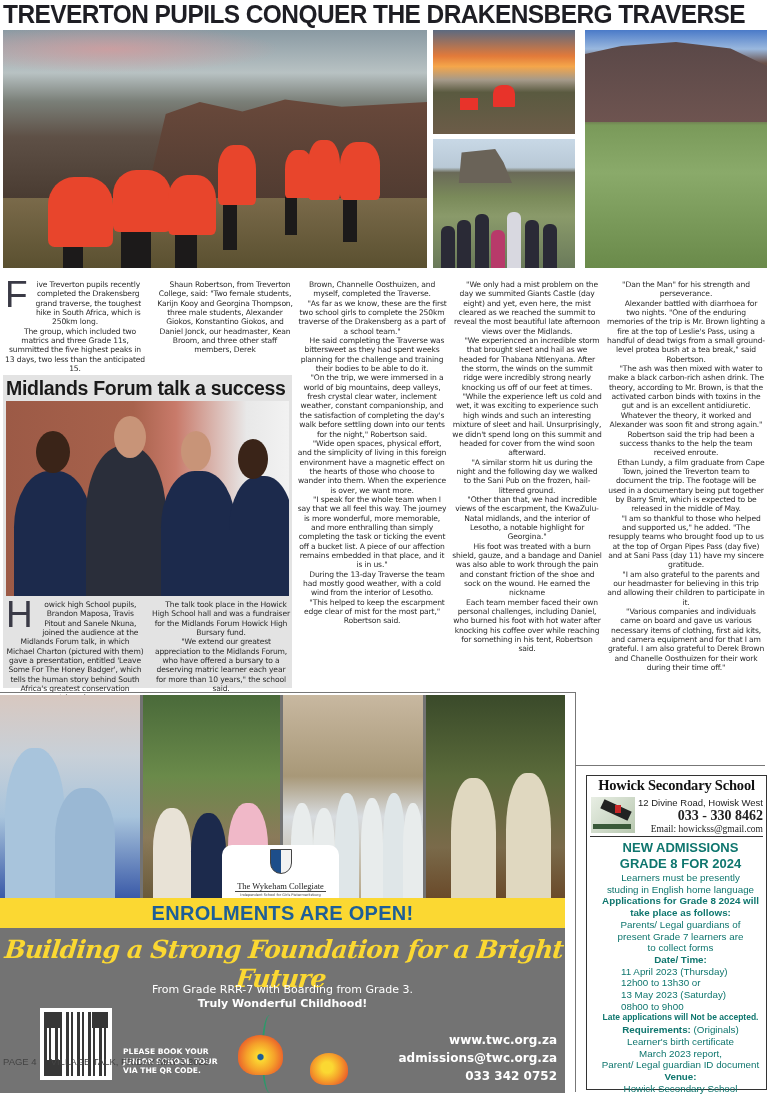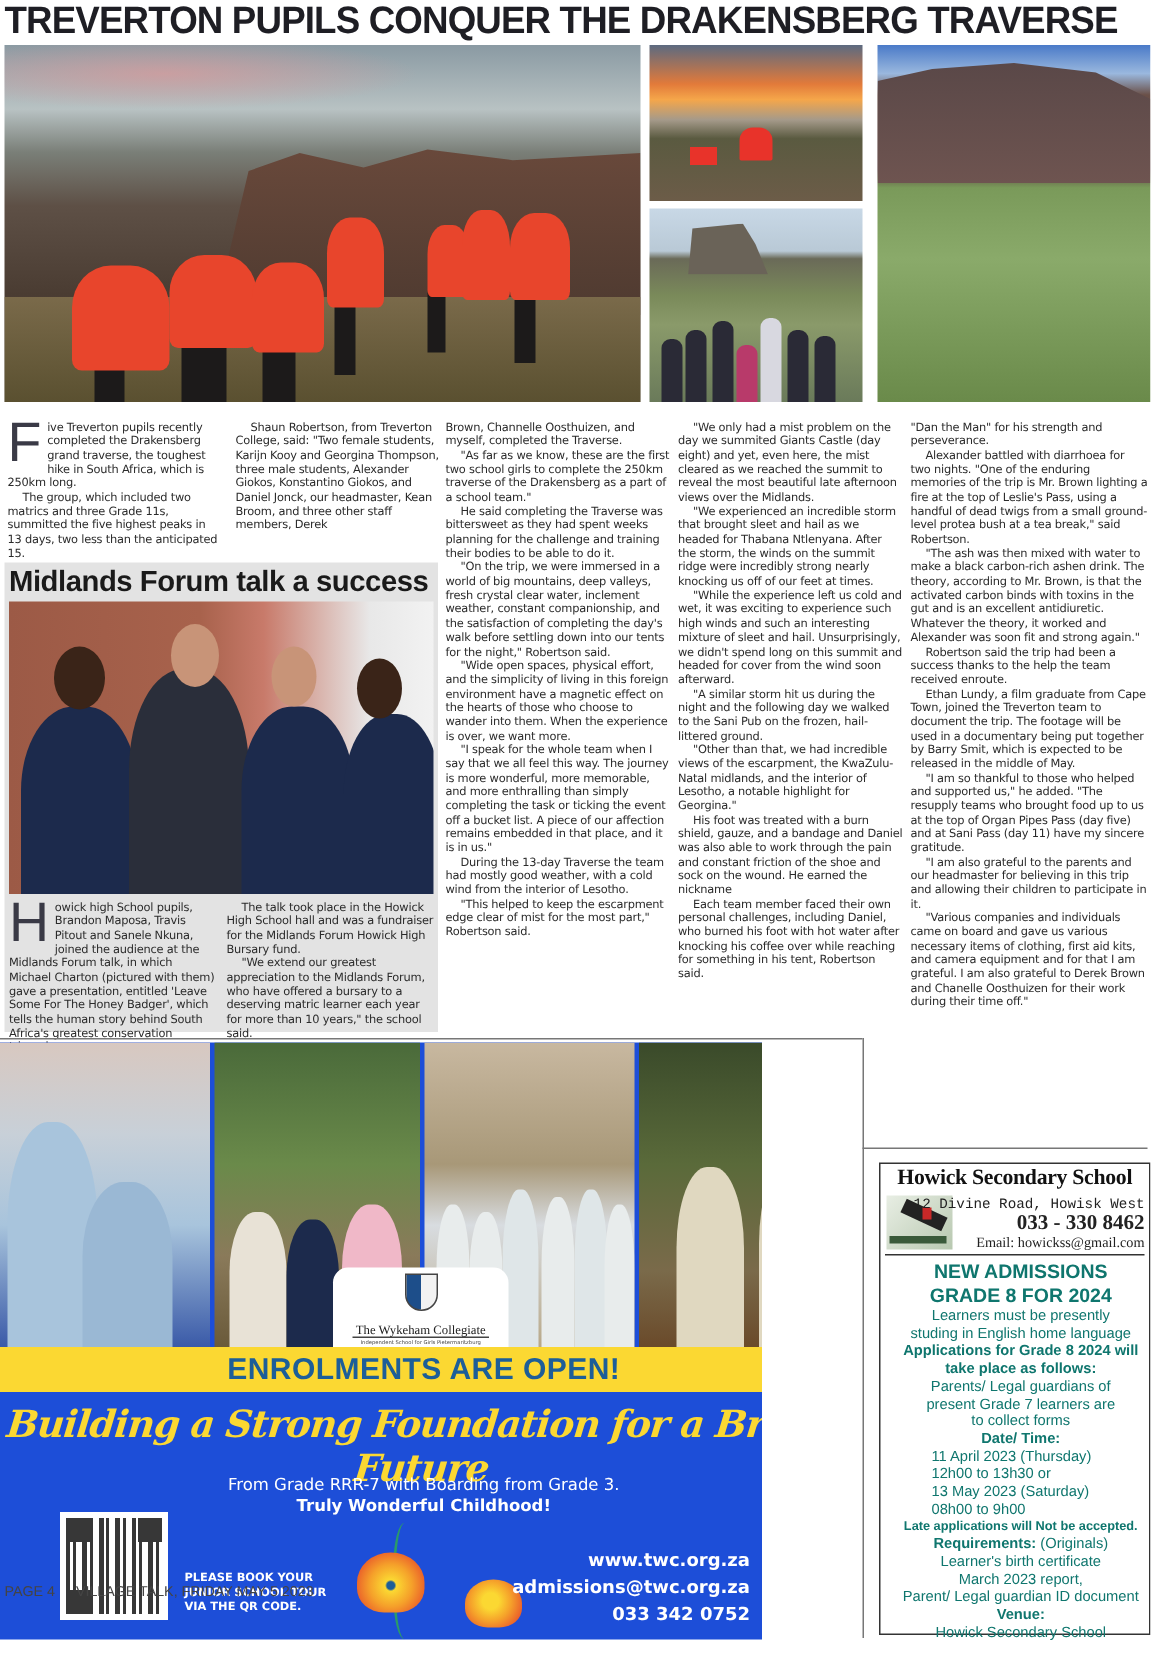--- a/index.html
+++ b/index.html
@@ -34,35 +34,35 @@
   .ph-group { left: 433px; top: 139px; width: 142px; height: 129px;
     background: linear-gradient(180deg,#c8d8e6 0%,#b9c9d6 22%,#6a6a58 26%,#7a8a5a 45%,#8a9a6a 60%,#6a7a5a 100%); }
   .ph-group .peak { position:absolute; left:23px; top:10px; width:56px; height:34px; background:#6a6358; clip-path: polygon(5% 100%,10% 10%,70% 0,85% 40%,100% 100%); }
   .ph-group .hiker { position:absolute; bottom:0; width:14px; background:#2a2a36; border-radius:6px 6px 0 0; }
 
   .ph-cliff { left: 585px; top: 30px; width: 182px; height: 238px;
     background: linear-gradient(180deg,#4a7ac8 0%,#9ab8de 8%,#6a5048 14%,#5a4040 35%,#7a9a5a 40%,#8aaa6a 60%,#6a8a4a 100%); }
   .ph-cliff .rock { position:absolute; left:0; top:12px; width:182px; height:80px; background: linear-gradient(180deg,#5a4848,#6e5450); clip-path: polygon(0 15%,20% 5%,50% 0,80% 8%,100% 30%,100% 100%,0 100%); }
 
   .col { position: absolute; font-size: 7.6px; line-height: 9.35px; color: #2b2b2b; font-family: "DejaVu Sans", sans-serif; letter-spacing: -0.15px; }
-  .col p { text-indent: 10px; }
+  .col p { text-indent: 10px; text-align: center; }
   .col p.noindent { text-indent: 0; }
   .dropcap { float: left; font-size: 37px; line-height: 30px; margin: 0 4px 0 0; color: #3a3a46; font-family: "Liberation Sans", sans-serif; font-weight: 400; }
 
   .sidebox { position: absolute; left: 3px; top: 375px; width: 289px; height: 313px; background: #e3e3e3; }
   .sidebox-title { position: absolute; left: 3px; top: 2px; font-family: "Liberation Sans", sans-serif; font-weight: 700; font-size: 19.5px; letter-spacing: -0.3px; color: #1a1a1a; white-space: nowrap; }
   .forum-photo { position: absolute; left: 3px; top: 26px; width: 283px; height: 195px;
     background: linear-gradient(90deg,#9c5a46 0%,#a8624c 45%,#c87a6a 60%,#e8e8e8 85%,#f2f2f2 100%); overflow:hidden; }
   .forum-photo .person { position:absolute; bottom:0; background:#1c2a4c; border-radius:45% 45% 0 0; }
   .forum-photo .head { position:absolute; border-radius:50%; }
 
   .divider-h { position: absolute; height: 1px; background: #777; }
   .divider-v { position: absolute; width: 1px; background: #777; }
 
-  .ad-wyk { position: absolute; left: 0; top: 695px; width: 508px; height: 398px; background: #1d4ed8; overflow: hidden; }
+  .ad-wyk { position: absolute; left: 0; top: 695px; width: 565px; height: 398px; background: #737373; overflow: hidden; }
   .wyk-photo { position: absolute; top: 0; height: 203px; overflow: hidden; }
   .wp1 { left: 0; width: 140px; background: linear-gradient(180deg,#d8c8c0 0%,#c8d0d8 30%,#a8c4dc 60%,#3a5aa8 100%); }
   .wp2 { left: 143px; width: 137px; background: linear-gradient(180deg,#4a6a3a 0%,#6a8a4a 40%,#8a7a5a 70%,#6a5a3a 100%); }
   .wp3 { left: 283px; width: 140px; background: linear-gradient(180deg,#c8b8a0 0%,#a89878 40%,#d8dce0 60%,#b8a888 100%); }
   .wp4 { left: 426px; width: 139px; background: linear-gradient(180deg,#3a4a2a 0%,#5a6a3a 40%,#7a6a4a 75%,#6a4a2a 100%); }
   .kid { position:absolute; bottom:0; border-radius:45% 45% 0 0; }
   .wyk-logo-card { position: absolute; left: 222px; top: 150px; width: 117px; height: 55px; background: #fff; border-radius: 10px 10px 0 0; text-align: center; }
   .wyk-crest { width: 22px; height: 25px; margin: 4px auto 0; background: linear-gradient(90deg,#1d4e8a 50%,#f2f2f2 50%); border-radius: 0 0 11px 11px; border: 1px solid #444; }
   .wyk-name { font-family: "Liberation Serif", serif; font-size: 8.5px; color: #222; margin-top: 2px; border-bottom: 0.5px solid #444; display:inline-block; padding: 0 2px; }
   .wyk-sub { font-size: 3.5px; color: #444; }
@@ -89,21 +89,21 @@
 
   .footer { position: absolute; left: 3px; top: 1056px; font-family: "Liberation Sans", sans-serif; font-size: 9.5px; color: #444; white-space: nowrap; }
   .footer span { margin-right: 14px; }
 
   .hss-ad { position: absolute; left: 586px; top: 775px; width: 181px; height: 315px; border: 1px solid #333; background: #fff; text-align: center; }
   .hss-title { font-family: "Liberation Serif", serif; font-weight: 700; font-size: 14.5px; color: #111; margin-top: 1px; letter-spacing: -0.2px; white-space: nowrap; }
   .hss-crest { position: absolute; left: 4px; top: 21px; width: 44px; height: 36px; background: linear-gradient(135deg,#e8eee4,#b8c8b0); }
   .hss-crest .band { position:absolute; left:10px; top:8px; width:30px; height:10px; background:#222; transform: rotate(25deg); }
   .hss-crest .redmark { position:absolute; left:24px; top:8px; width:6px; height:8px; background:#c82828; }
   .hss-crest .ribbon { position:absolute; left:2px; top:27px; width:38px; height:5px; background:#3a5a3a; }
-  .hss-addr { position: absolute; right: 3px; top: 21px; font-family: Liberation Mono, monospace; font-size: 9.5px; white-space: nowrap; }
+  .hss-addr { position: absolute; right: 3px; top: 21px; font-family: Liberation Sans, sans-serif; font-size: 9.5px; white-space: nowrap; }
   .hss-phone { position: absolute; right: 3px; top: 32px; font-family: "Liberation Serif", serif; font-weight: 700; font-size: 14px; text-align: right; white-space: nowrap; }
   .hss-email { position: absolute; right: 3px; top: 48px; font-family: "Liberation Serif", serif; font-size: 9.5px; text-align: center; white-space: nowrap; }
   .hss-sep { position: absolute; left: 3px; top: 60px; width: 173px; height: 1px; background: #333; }
   .hss-body { position: absolute; left: 4px; top: 62px; width: 179px; font-family: "Liberation Sans", sans-serif; color: #0f766e; }
   .hss-body .big { font-weight: 700; font-size: 13px; line-height: 16px; }
   .hss-body .n { font-size: 9.8px; line-height: 11.7px; }
   .hss-body .b { font-size: 9.8px; line-height: 11.7px; font-weight: 700; }
   .hss-body .late { font-size: 8.5px; line-height: 11.7px; font-weight: 700; white-space: nowrap; }
   .hss-body .left { text-align: left; padding-left: 30px; }
 </style>

